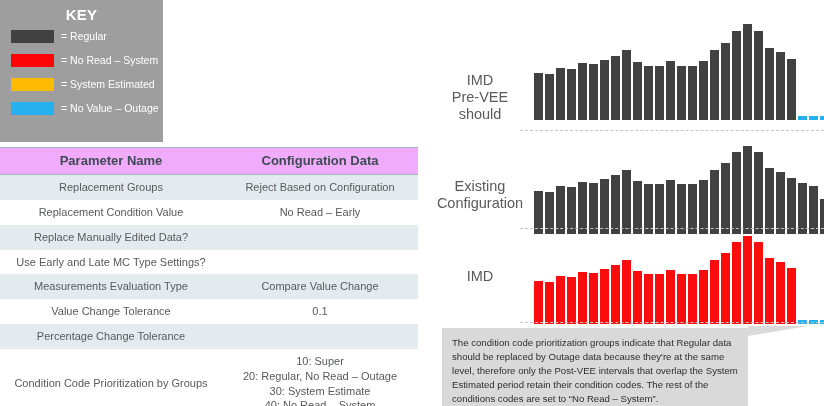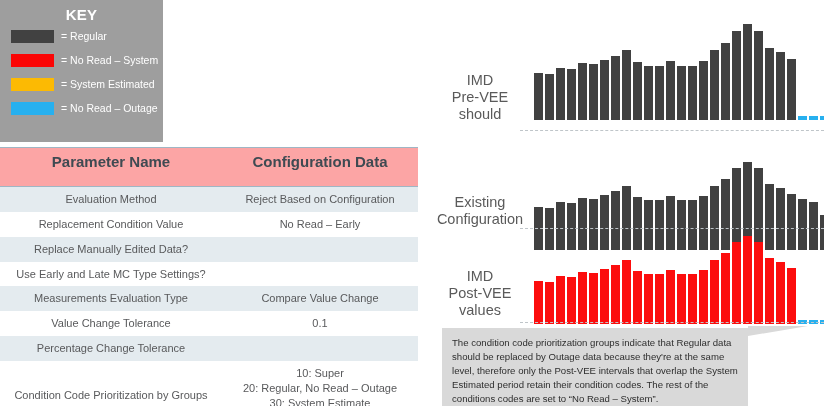--- a/index.html
+++ b/index.html
@@ -57,28 +57,28 @@
     position: absolute;
     left: 0px;
     top: 147px;
     width: 418px;
     border-collapse: collapse;
     table-layout: fixed;
   }
   #config-table col.c-name { width: 222px; }
   #config-table col.c-value { width: 196px; }
   #config-table th {
-    font-size: 15px;
+    font-size: 13px;
     font-weight: 700;
     color: #3f4a52;
     text-align: center;
-    padding: 5px 4px 16px 4px;
+    padding: 5px 4px 6px 4px;
     border-top: 1.5px solid #9fb6c4;
     border-bottom: 1.5px solid #9fb6c4;
-    background: #fca5a5;
+    background: #f0abfc;
   }
   #config-table td {
     font-size: 11px;
     color: #58595b;
     text-align: center;
     padding: 5px 6px;
     vertical-align: middle;
     line-height: 1.35;
   }
   #config-table tbody tr.stripe td { background: #e4ebef; }
@@ -177,39 +177,39 @@
       <div class="key-row">
         <div class="key-swatch" style="background: rgb(251, 5, 5);"></div>
         <div class="key-label">= No Read – System</div>
       </div>
       <div class="key-row">
         <div class="key-swatch" style="background: rgb(252, 186, 3);"></div>
         <div class="key-label">= System Estimated</div>
       </div>
       <div class="key-row">
         <div class="key-swatch" style="background: rgb(39, 176, 239);"></div>
-        <div class="key-label">= No Read – Outage</div>
+        <div class="key-label">= No Value – Outage</div>
       </div>
     </div>
 </div>
 
 <table id="config-table">
   <colgroup>
       <col class="c-name">
       <col class="c-value">
     </colgroup>
   <thead>
     <tr>
       <th>Parameter Name</th>
       <th>Configuration Data</th>
     </tr>
   </thead>
   <tbody id="config-table-body">
       <tr class="stripe">
-        <td>Evaluation Method</td>
+        <td>Replacement Groups</td>
         <td class="cell-multiline">Reject Based on Configuration</td>
       </tr>
       <tr class="plain">
         <td>Replacement Condition Value</td>
         <td class="cell-multiline">No Read – Early</td>
       </tr>
       <tr class="stripe">
         <td>Replace Manually Edited Data?</td>
         <td class="cell-multiline"></td>
       </tr>
@@ -269,21 +269,21 @@
         <div class="bar regular" style="height: 89px;"></div>
         <div class="bar regular" style="height: 72px;"></div>
         <div class="bar regular" style="height: 68px;"></div>
         <div class="bar regular" style="height: 61px;"></div>
         <div class="bar outage"></div>
         <div class="bar outage"></div>
         <div class="bar outage"></div>
       </div>
     </div>
     <div class="sep-line" style="top: 130px;"></div>
-    <div class="chart-block" style="top: 158px; height: 92px;">
+    <div class="chart-block" style="top: 142px; height: 92px;">
       <div class="chart-label" style="top: 36px;">
         <div>Existing</div>
         <div>Configuration</div>
       </div>
       <div class="bars">
         <div class="bar regular" style="height: 43px;"></div>
         <div class="bar regular" style="height: 42px;"></div>
         <div class="bar regular" style="height: 48px;"></div>
         <div class="bar regular" style="height: 47px;"></div>
         <div class="bar regular" style="height: 52px;"></div>
@@ -308,21 +308,20 @@
         <div class="bar regular" style="height: 56px;"></div>
         <div class="bar regular" style="height: 51px;"></div>
         <div class="bar regular" style="height: 48px;"></div>
         <div class="bar regular" style="height: 35px;"></div>
       </div>
     </div>
     <div class="sep-line" style="top: 228px;"></div>
     <div class="chart-block" style="top: 232px; height: 92px;">
       <div class="chart-label" style="top: 36px;">
         <div>IMD</div>
-        <div>Post-VEE values</div>
       </div>
       <div class="bars">
         <div class="bar red" style="height: 43px;"></div>
         <div class="bar red" style="height: 42px;"></div>
         <div class="bar red" style="height: 48px;"></div>
         <div class="bar red" style="height: 47px;"></div>
         <div class="bar red" style="height: 52px;"></div>
         <div class="bar red" style="height: 51px;"></div>
         <div class="bar red" style="height: 55px;"></div>
         <div class="bar red" style="height: 59px;"></div>

